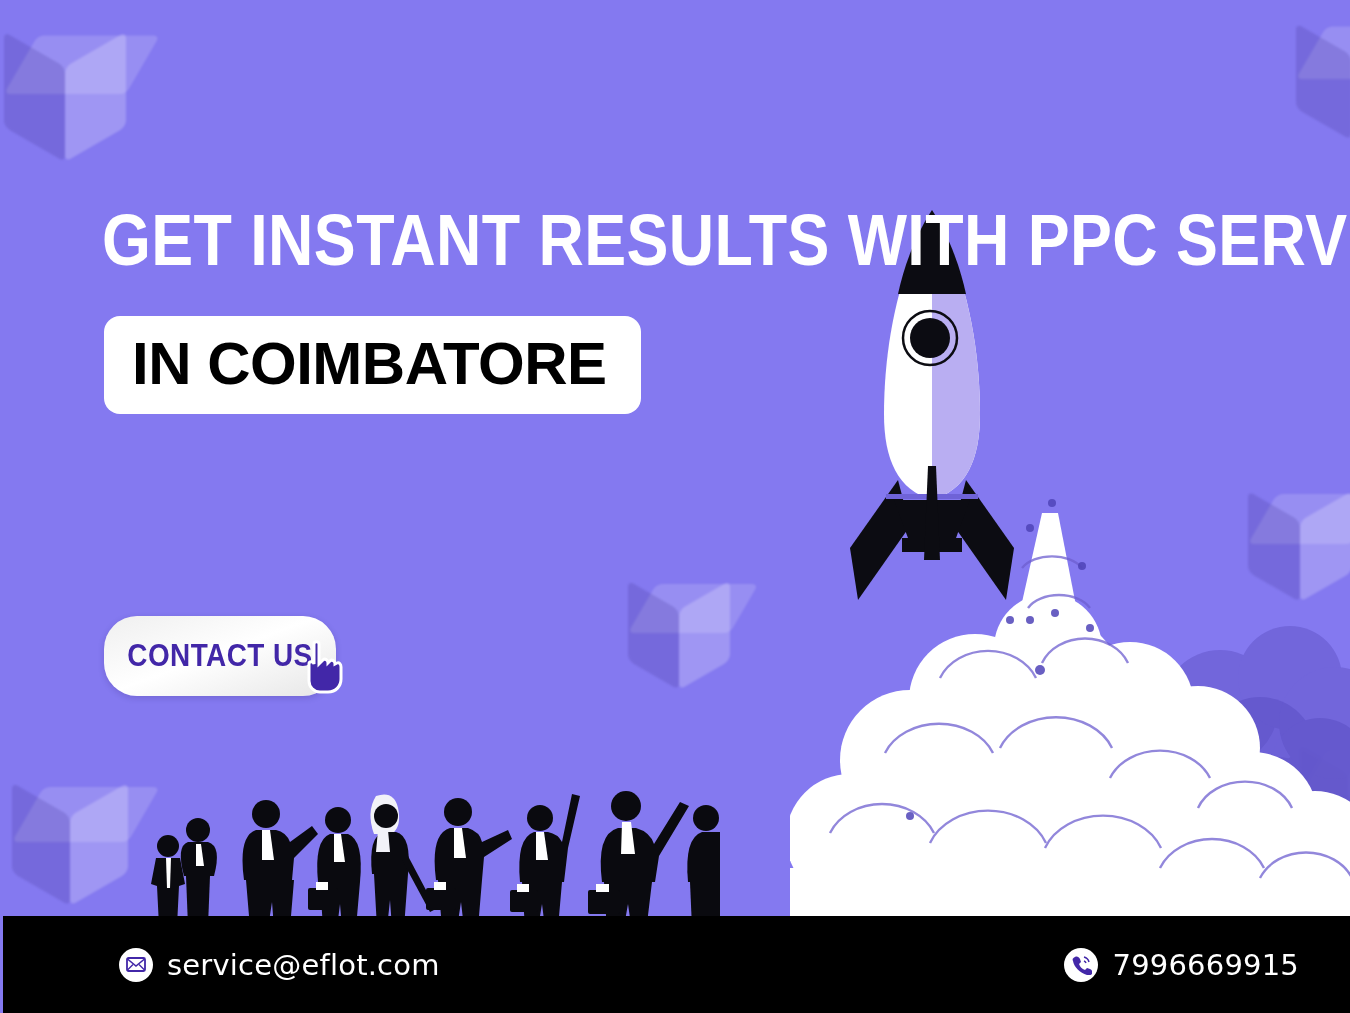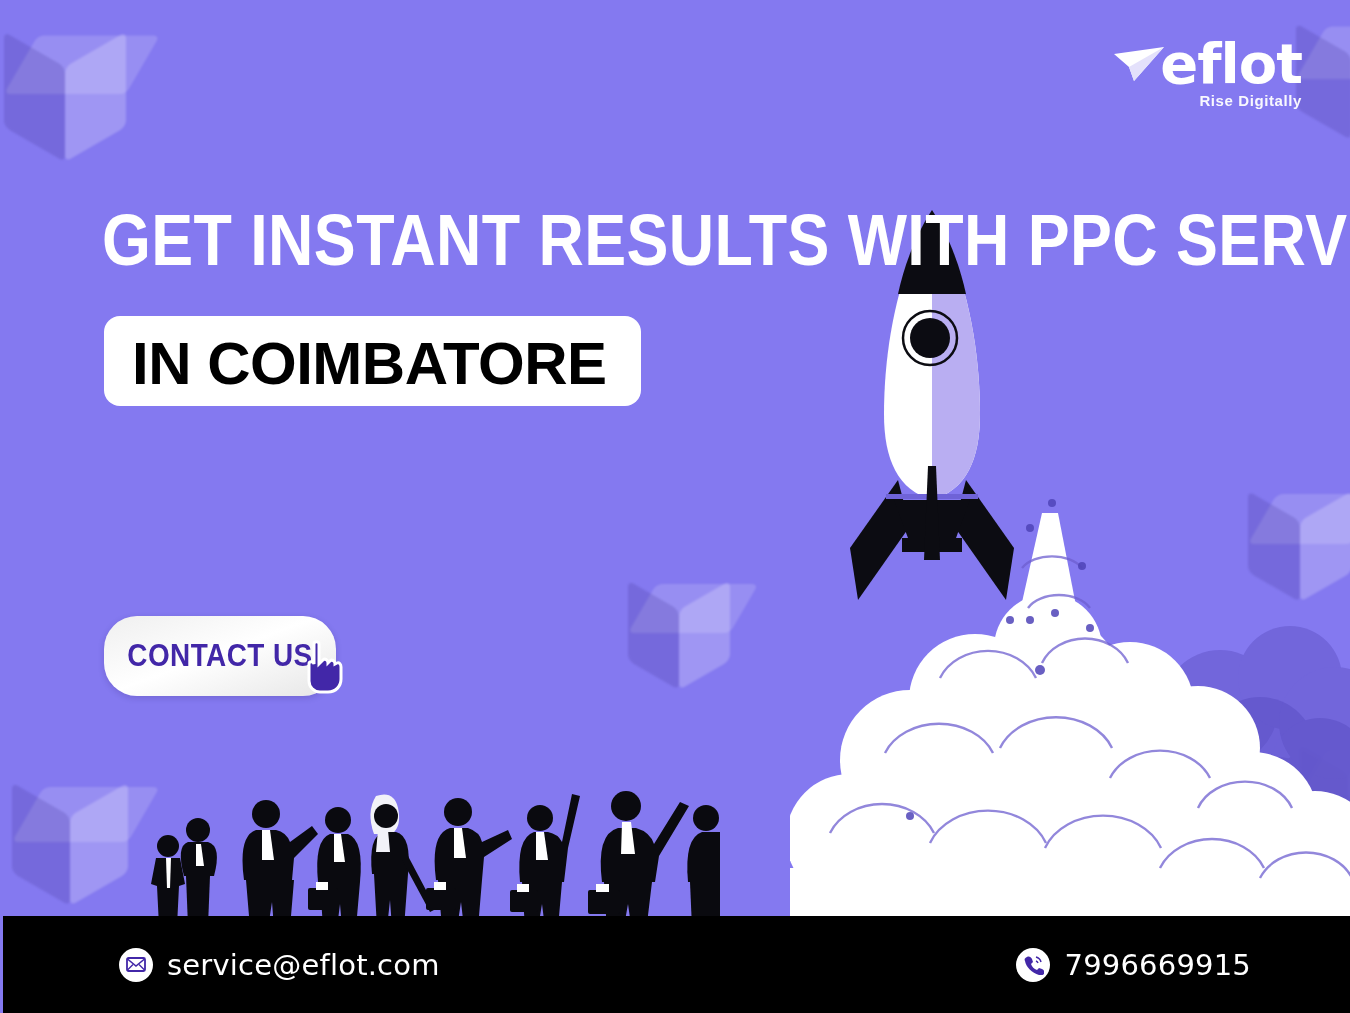--- a/index.html
+++ b/index.html
@@ -54,21 +54,21 @@
     position:absolute; left:102px; top:203px;
     font-size:73px; font-weight:700; color:#ffffff;
     letter-spacing:.5px; line-height:1;
     transform:scaleX(.86); transform-origin:left center;
     white-space:nowrap;
     font-family:"Liberation Sans Narrow","Liberation Sans", sans-serif;
   }
   .subhead-box{
     position:absolute; left:104px; top:316px;
     background:#ffffff; border-radius:16px;
-    padding:18px 34px 12px 28px;
+    padding:18px 34px 20px 28px;
   }
   .subhead-text{
     font-size:60px; font-weight:700; color:#000000;
     letter-spacing:-.5px; line-height:1; white-space:nowrap;
   }
 
   
   .cta{
     position:absolute; left:104px; top:616px;
     width:232px; height:80px; border-radius:33px;
@@ -91,21 +91,21 @@
   
   .crowd{ position:absolute; left:140px; bottom:75px; width:580px; height:170px; }
 
   
   .footer{
     position:absolute; left:3px; bottom:0; width:100%; height:97px;
     background:#000000; display:flex; align-items:center;
   }
   .contact{ display:flex; align-items:center; gap:14px; }
   .contact.email{ margin-left:116px; }
-  .contact.phone{ margin-left:auto; margin-right:102px; }
+  .contact.phone{ margin-left:auto; margin-right:54px; }
   .badge{
     width:34px; height:34px; border-radius:50%;
     background:#ffffff; display:flex; align-items:center; justify-content:center;
   }
   .contact-text{
     font-size:29px; color:#ffffff; font-weight:400;
     letter-spacing:.2px; font-family:"DejaVu Sans", sans-serif;
   }
 </style>
 </head>
@@ -305,30 +305,20 @@
       </g>
 
       <g>
         <circle cx="566" cy="50" r="13"></circle>
         <path d="M548 114 q-4 -44 14 -50 h18 v50 Z"></path>
         <path d="M550 114 h30 v46 h-28 Z"></path>
       </g>
     </g>
   </svg>
 
-  <div class="logo">
-    <div class="logo-row">
-      <svg class="plane-icon" viewBox="0 0 54 42">
-        <path d="M2 11 L52 4 L22 38 L17 24 Z" fill="#ffffff"></path>
-        <path d="M17 24 L52 4 L22 38 Z" fill="#e4e1fb"></path>
-      </svg>
-      <span class="logo-word">eflot</span>
-    </div>
-    <div class="logo-tag">Rise Digitally</div>
-  </div>
 
   <div class="headline">GET INSTANT RESULTS WITH PPC SERVICES</div>
 
   <div class="subhead-box">
     <div class="subhead-text">IN COIMBATORE</div>
   </div>
 
   <div class="cta">
     <span class="cta-label">CONTACT US</span>
   </div>

